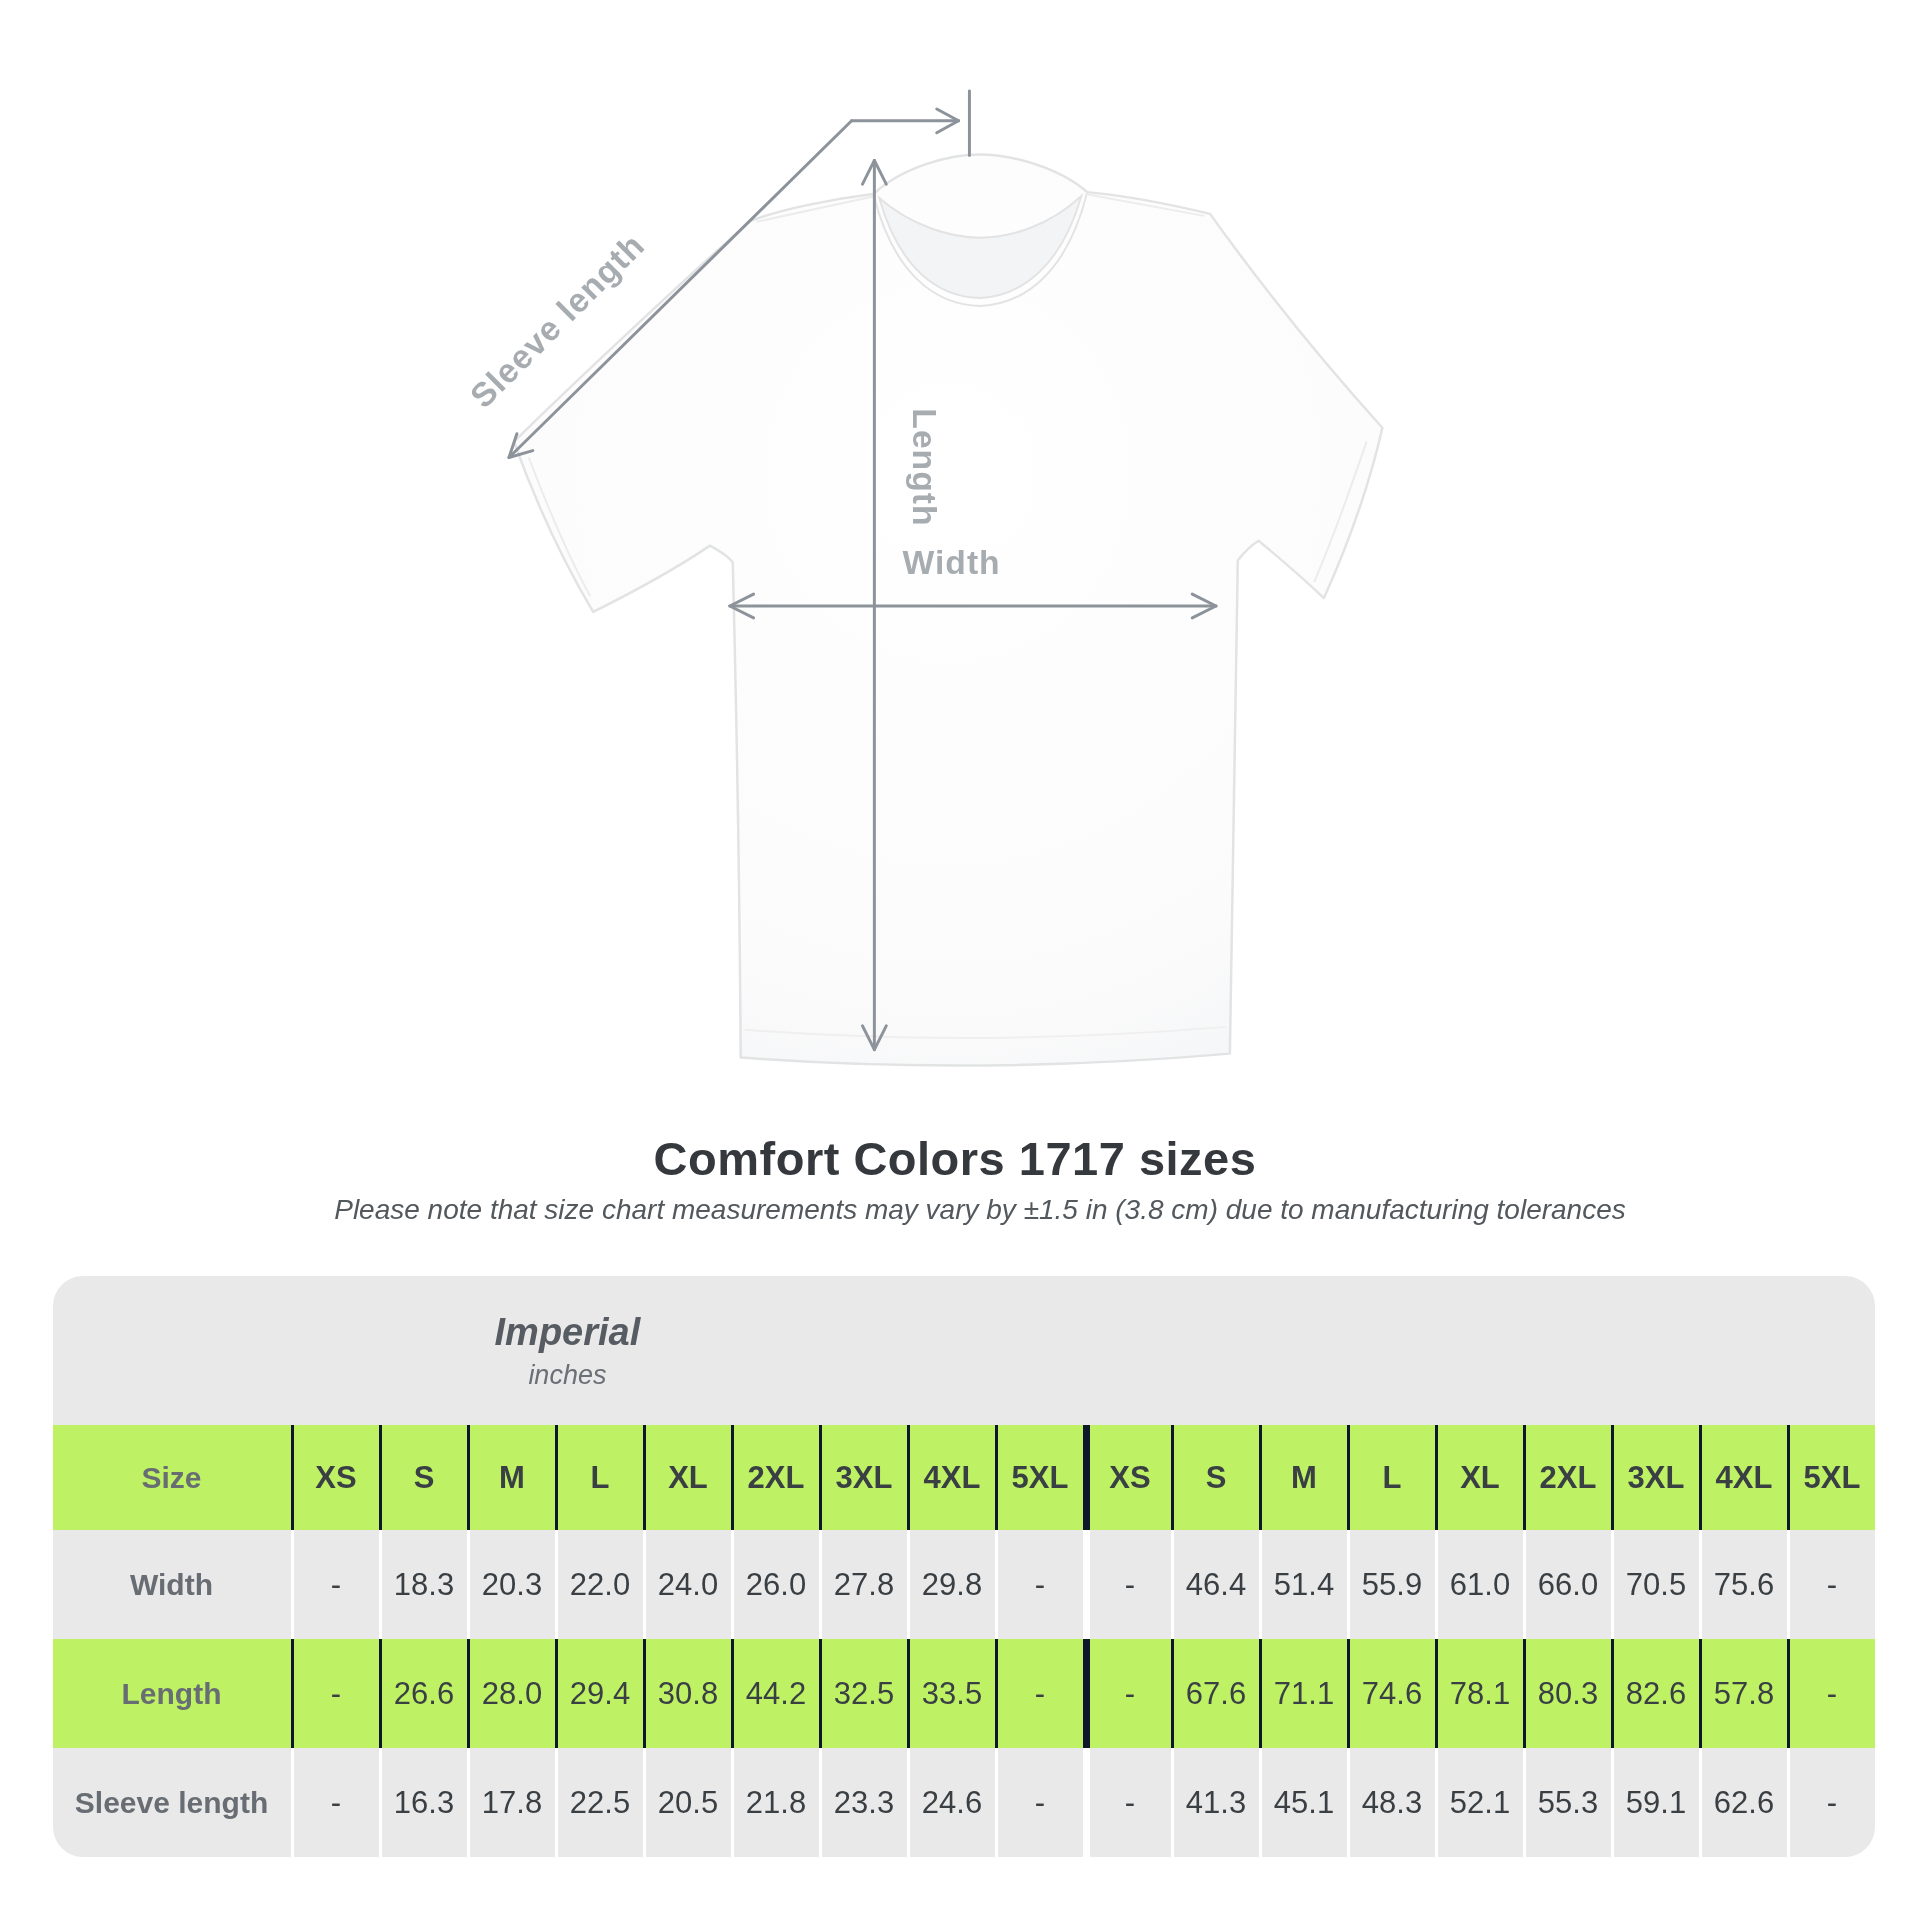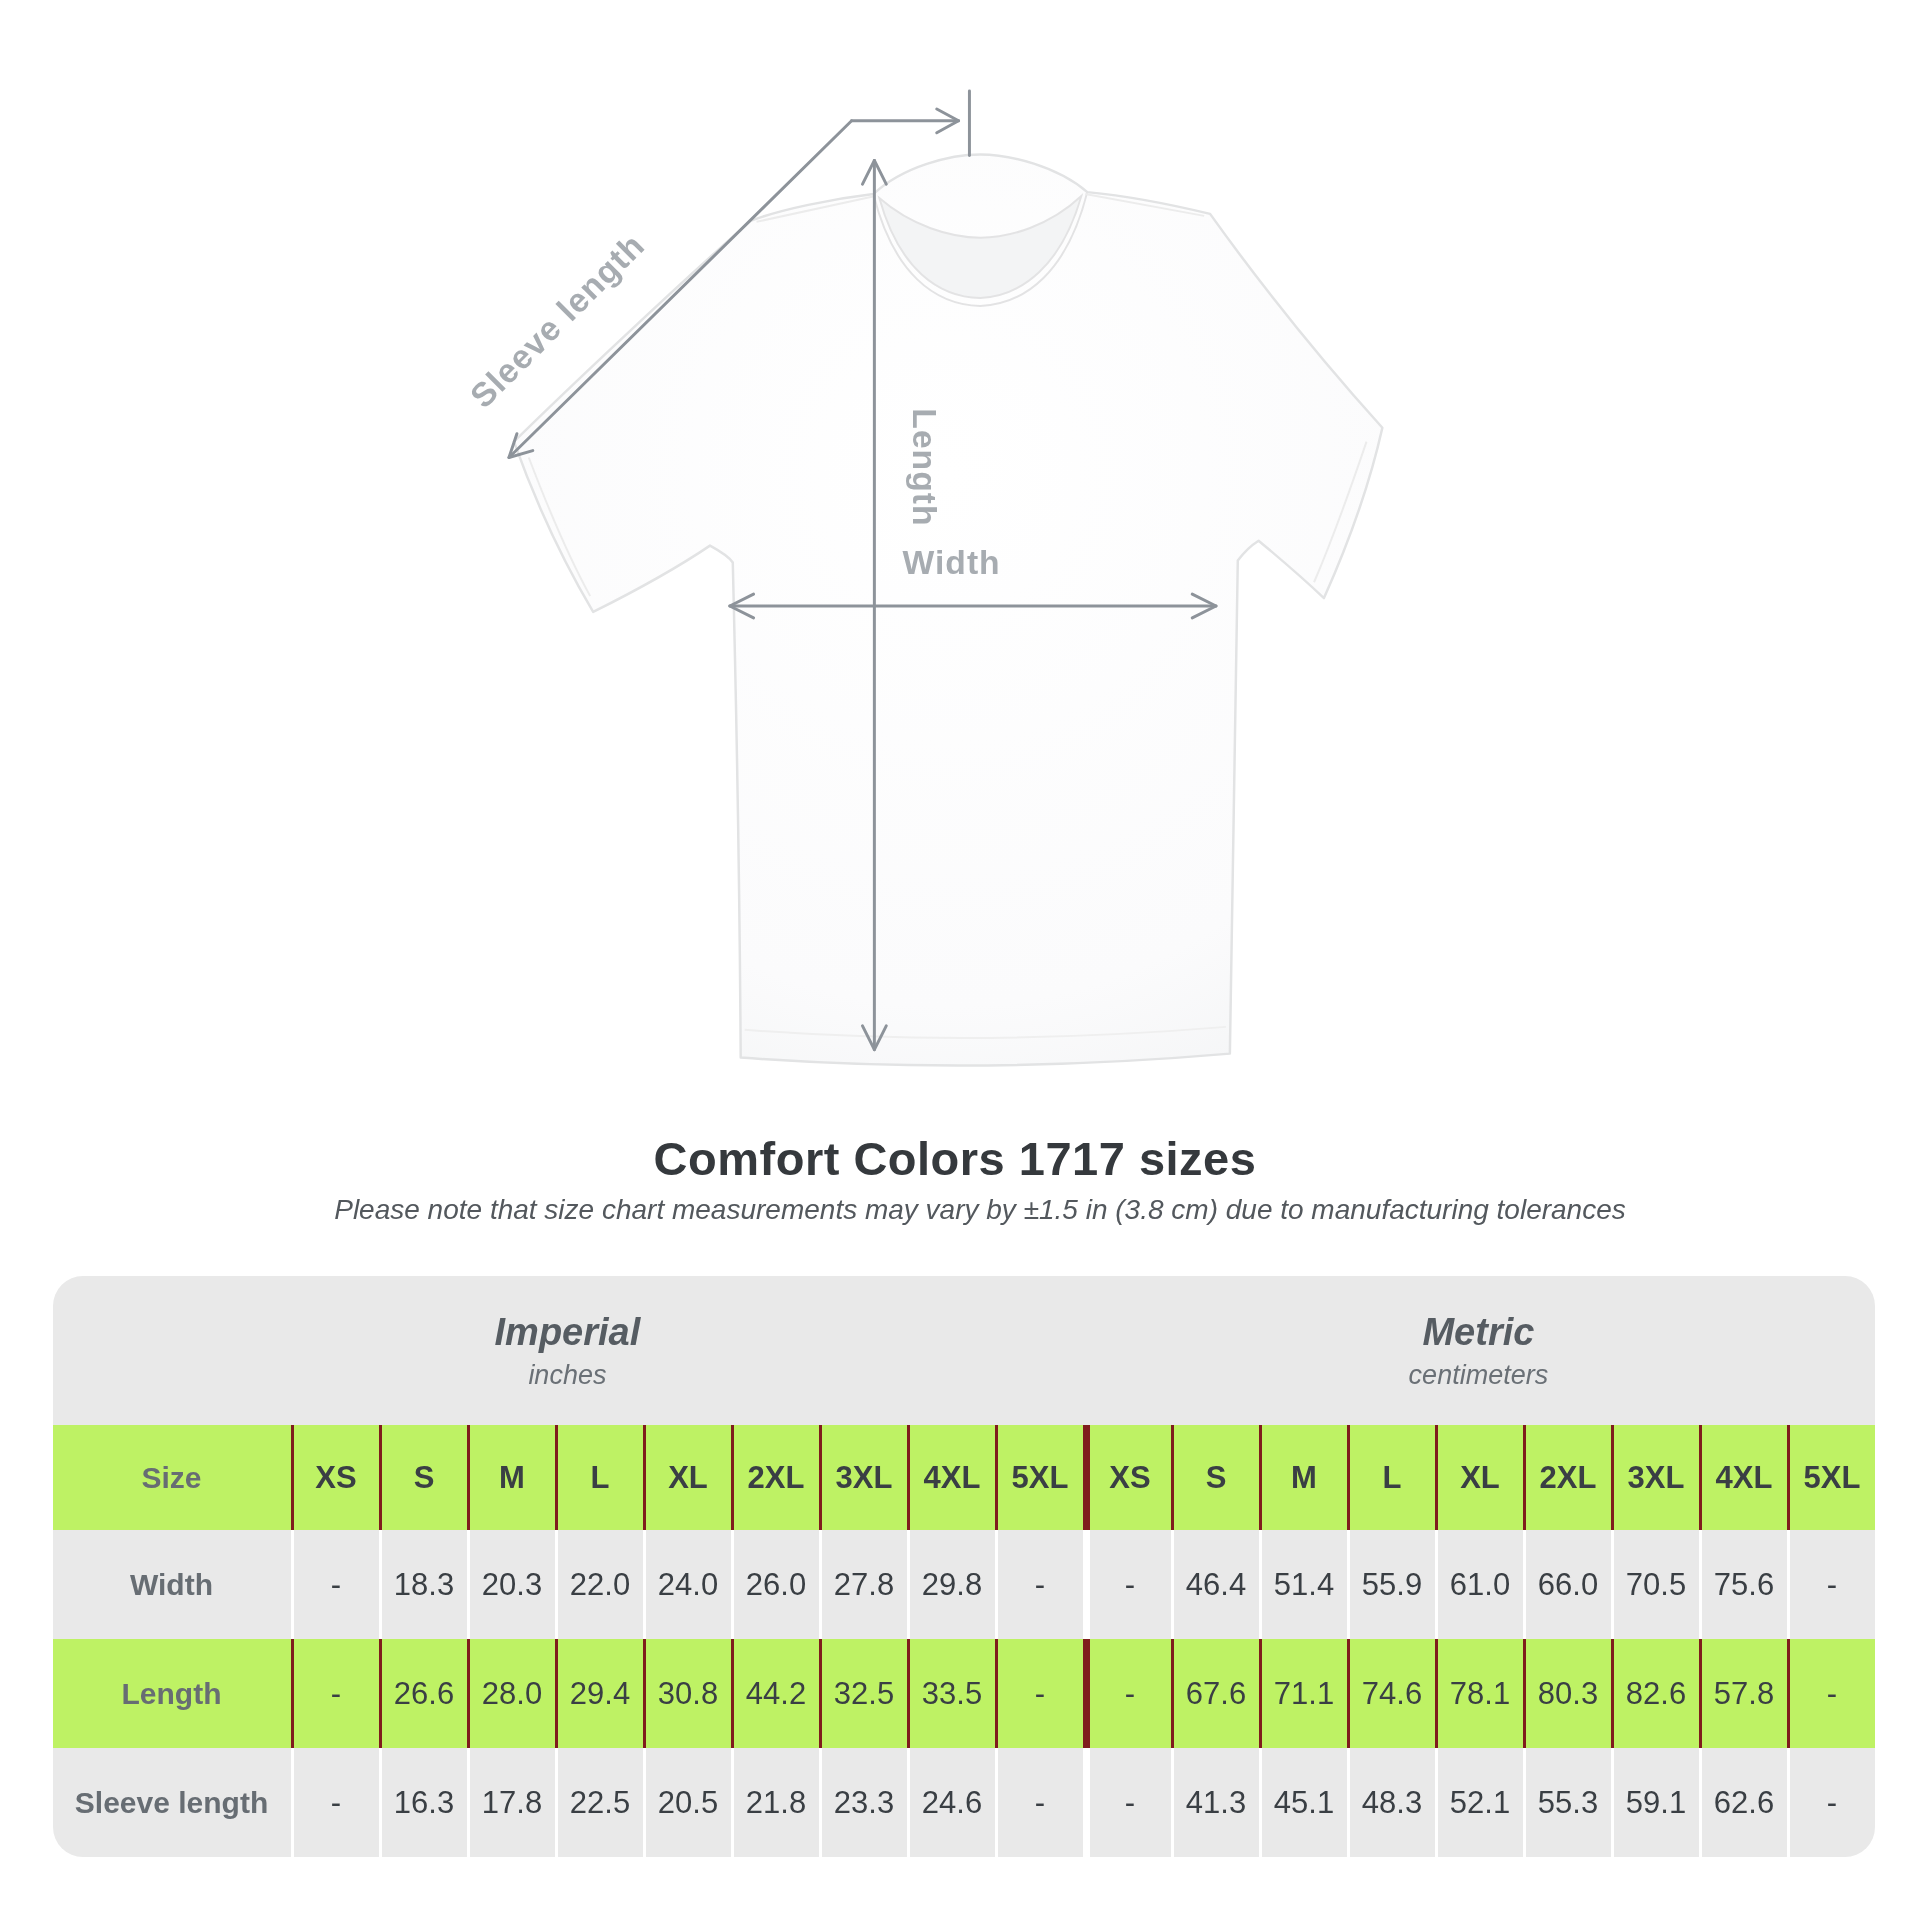--- a/index.html
+++ b/index.html
@@ -34,21 +34,21 @@
   .band-label{font-size:38px;font-weight:bold;font-style:italic;color:#565c62;}
   .band-sublabel{font-size:27px;font-style:italic;color:#6a7076;}
   .trow{
     display:grid;grid-template-columns:238px repeat(18,1fr);
     height:109px;align-items:stretch;
   }
   .row-sizes{height:105px;}
   .row-gray{background:#e9e9e9;}
   .row-white{background:#bef264;}
   .cell{display:flex;align-items:center;justify-content:center;}
-  .row-white .cell + .cell{border-left:3px solid #7f1d1d;}
+  .row-white .cell + .cell{border-left:3px solid #0f172a;}
   .row-gray  .cell + .cell{border-left:3px solid #ffffff;}
   .cell.group-start{border-left-width:7px !important;}
   .cell.lab{font-weight:bold;font-size:30px;color:#676d73;}
   .row-sizes .cell.val{font-weight:bold;font-size:30px;color:#686e74;}
   .trow .cell.val{font-size:31px;color:#3a3f44;}
 </style>
 </head>
 <body>
 
 <div class="diagram">
@@ -119,24 +119,20 @@
 </div>
 
 <h1 class="page-title">Comfort Colors 1717 sizes</h1>
 <p class="page-subtitle">Please note that size chart measurements may vary by ±1.5 in (3.8 cm) due to manufacturing tolerances</p>
 
 <div class="size-table">
   <div class="band">
     <div class="band-cell">
       <div class="band-label">Imperial</div>
       <div class="band-sublabel">inches</div>
-    </div>
-    <div class="band-cell">
-      <div class="band-label">Metric</div>
-      <div class="band-sublabel">centimeters</div>
     </div>
   </div>
   <div id="rows">
       <div class="trow row-white row-sizes">
         <div class="cell lab">Size</div>
         <div class="cell val">XS</div>
         <div class="cell val">S</div>
         <div class="cell val">M</div>
         <div class="cell val">L</div>
         <div class="cell val">XL</div>

